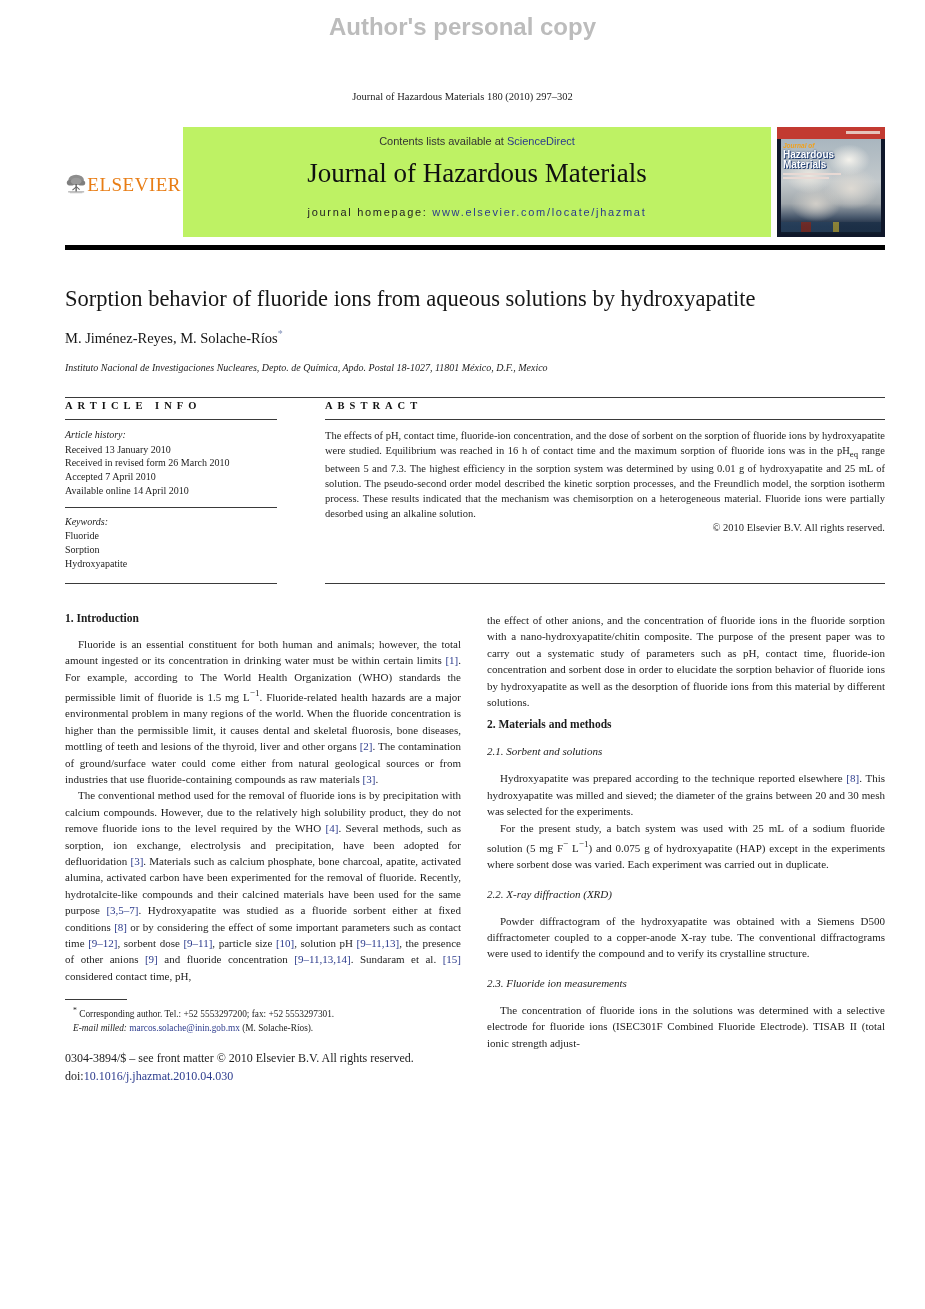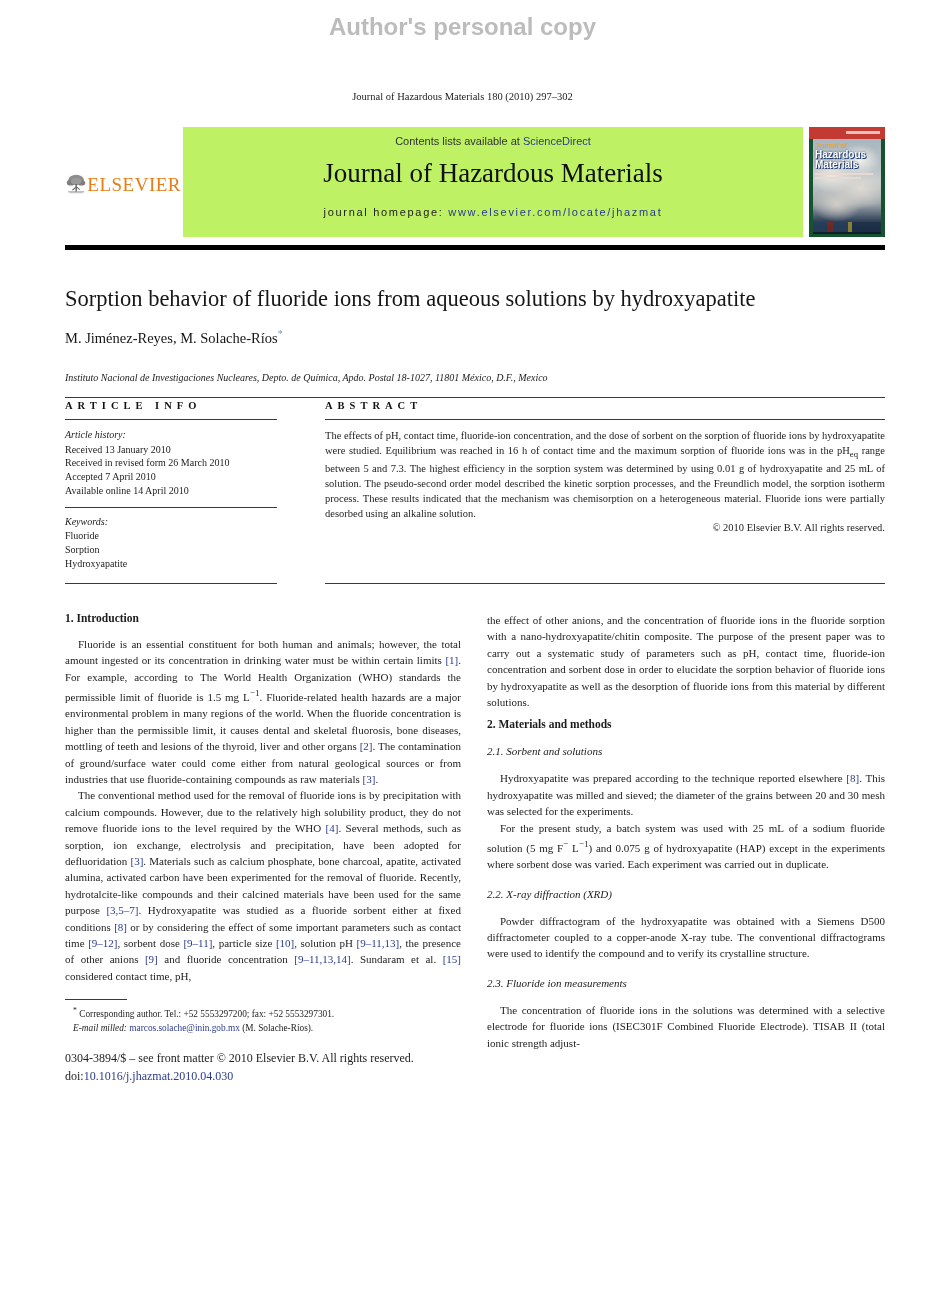--- a/index.html
+++ b/index.html
@@ -15,21 +15,21 @@
   .header-band{position:absolute;left:65px;top:127px;width:820px;height:110px;display:flex;}
   .logo-box{width:116px;display:flex;flex-direction:row;align-items:center;justify-content:flex-start;padding-top:4px;}
   .elsevier-word{font-family:"Liberation Serif",serif;font-size:19px;color:#e87d15;letter-spacing:0.5px;margin-top:1px;}
   .center-box{flex:1;background:#bef264;text-align:center;margin:0 6px 0 2px;padding-top:8px;box-sizing:border-box;}
   .contents-line{font-family:"Liberation Sans",sans-serif;font-size:11px;color:#333;}
   .journal-title-big{font-size:27px;color:#101010;margin-top:11px;}
   .homepage-line{font-family:"Liberation Sans",sans-serif;font-size:11px;letter-spacing:1.7px;color:#222;margin-top:17px;}
   .navlink{color:#2b3a8c;text-decoration:none;}
 
   
-  .cover{width:76px;height:110px;position:relative;background:#14532d;flex:none;text-decoration:underline;}
+  .cover{width:108px;height:110px;position:relative;background:#0f172a;flex:none;text-decoration:underline;}
   .cover-photo{position:absolute;left:4px;right:4px;top:12px;bottom:3px;
     background:
       radial-gradient(ellipse 30px 22px at 68% 22%, #f4f2ec 0%, rgba(244,242,236,0) 70%),
       radial-gradient(ellipse 34px 26px at 28% 38%, #ebe8e0 0%, rgba(235,232,224,0) 70%),
       radial-gradient(ellipse 40px 30px at 70% 52%, #dedad3 0%, rgba(222,218,211,0) 70%),
       radial-gradient(ellipse 36px 26px at 35% 68%, #d1cec8 0%, rgba(209,206,200,0) 70%),
       linear-gradient(180deg,#a9b6bf 0%,#c3c9cc 45%,#9fa6ab 68%,#4a5a6e 82%,#16253a 92%,#0f1b2b 100%);}
   .cover-photo:after{content:"";position:absolute;left:0;right:0;bottom:2px;height:10px;
       background:linear-gradient(90deg,#27405c 0 20%,#7a2a22 20% 30%,#27405c 30% 52%,#9c8f35 52% 58%,#1d3149 58% 100%);opacity:.85;}
   .cover-topband{position:absolute;top:0;left:0;right:0;height:12px;background:#c23a31;}
@@ -41,21 +41,21 @@
   .cover-sub{margin-top:2px;}
   .cover-sub i{display:block;height:2px;background:#e8d9d4;margin-bottom:2px;width:58px;}
   .cover-sub i:last-child{width:46px;}
 
   .black-bar{position:absolute;left:65px;top:245px;width:820px;height:5px;background:#000;}
 
   
   .art-title{position:absolute;left:65px;top:286px;width:820px;font-size:22.5px;color:#161616;}
   .authors{position:absolute;left:65px;top:328px;font-size:14.5px;color:#161616;}
   .astk{color:#8090b8;font-size:10px;}
-  .affil{position:absolute;left:65px;top:372px;font-size:10px;font-style:italic;color:#222;}
+  .affil{position:absolute;left:65px;top:362px;font-size:10px;font-style:italic;color:#222;}
   .rule{position:absolute;left:65px;height:1px;background:#3a3a3a;width:820px;}
   .rule-top{top:397px;}
 
   
   .info-abs{position:absolute;left:65px;top:400px;width:820px;height:184px;display:flex;}
   .info-col{width:212px;margin-right:48px;display:flex;flex-direction:column;}
   .abs-col{width:560px;display:flex;flex-direction:column;}
   .col-heading{font-size:10.5px;font-weight:bold;letter-spacing:5px;color:#111;}
   .heading-rule{height:1px;background:#3a3a3a;margin:8px 0 8px;}
   .mid-rule{height:1px;background:#3a3a3a;margin:9px 0 7px;}

